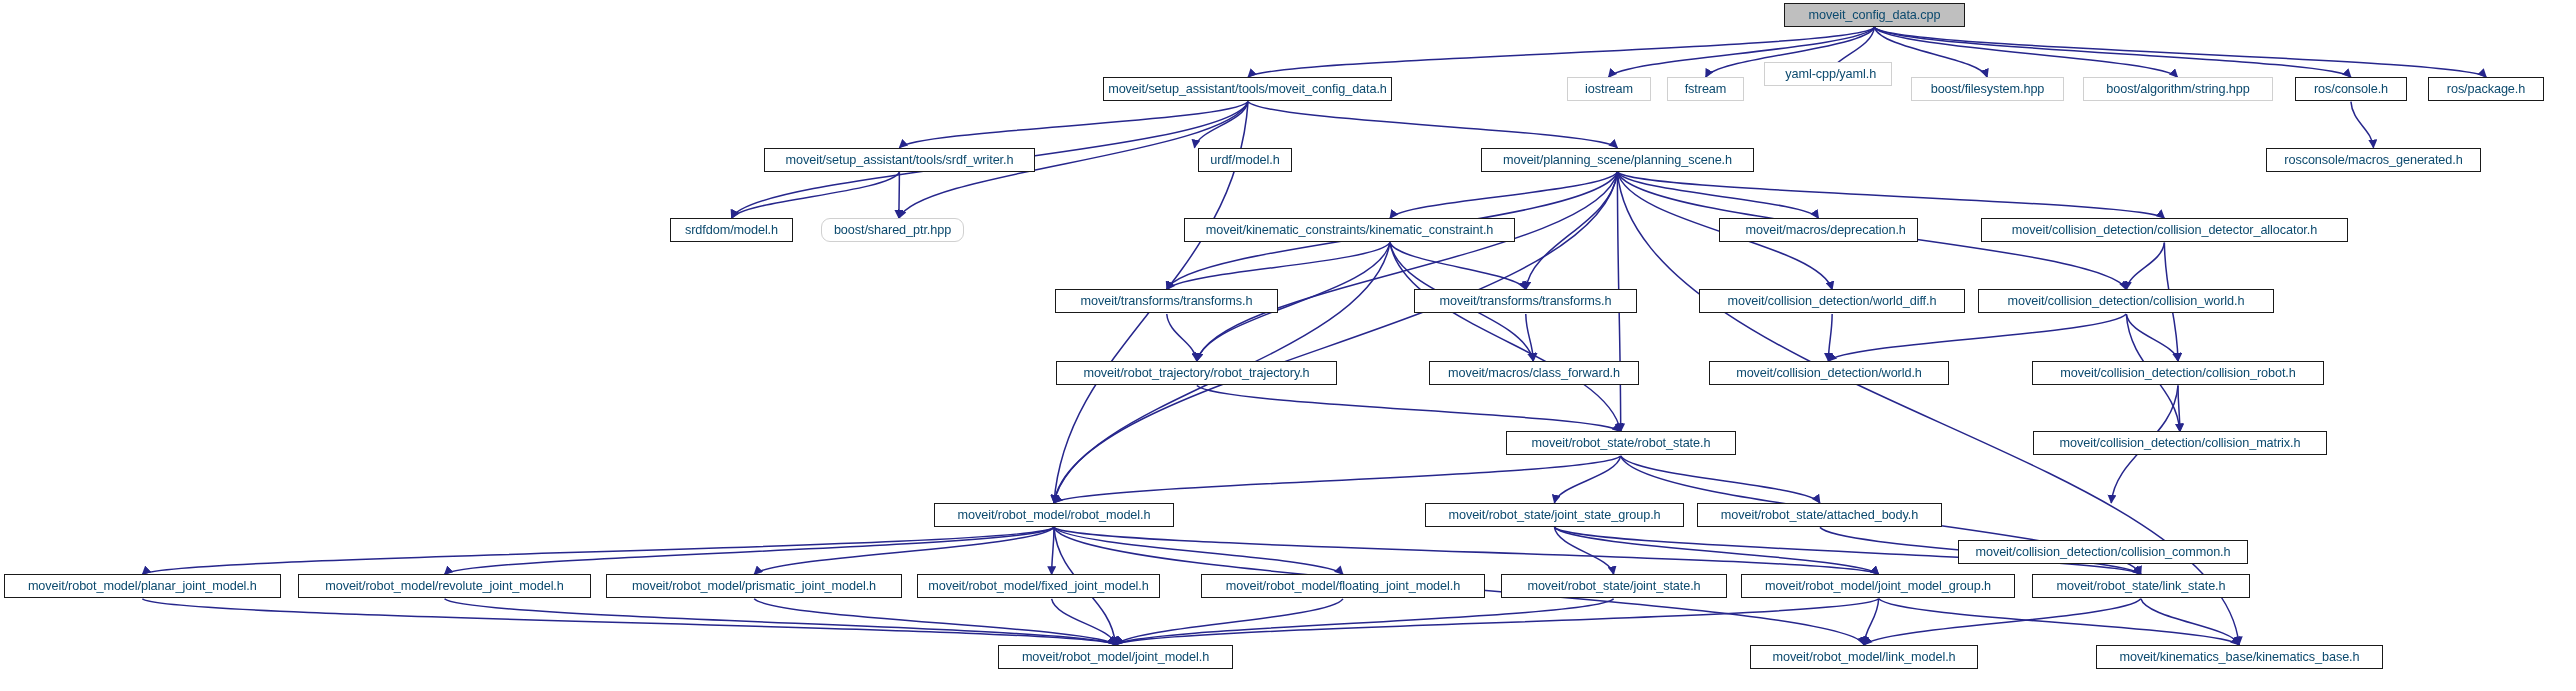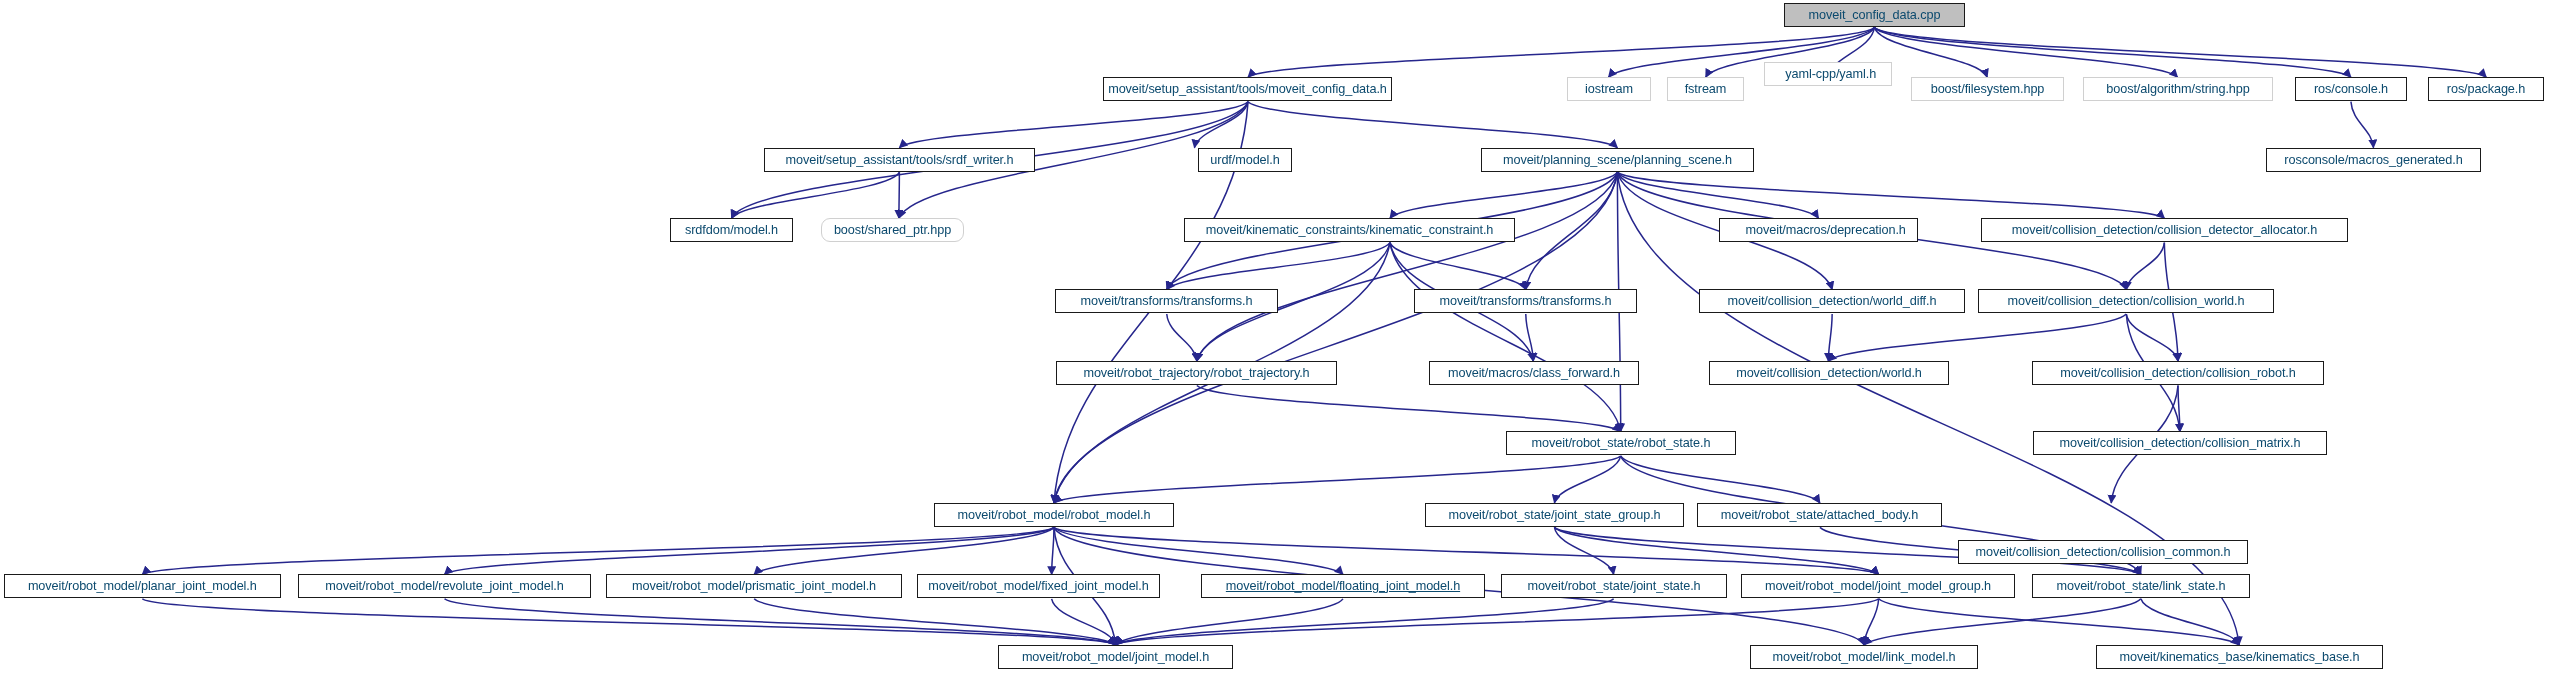--- a/index.html
+++ b/index.html
@@ -163,21 +163,21 @@
       <div class="node strong" style="left: 1506px; top: 431px; width: 230px;">moveit/robot_state/robot_state.h</div>
       <div class="node strong" style="left: 2033px; top: 431px; width: 294px;">moveit/collision_detection/collision_matrix.h</div>
       <div class="node strong" style="left: 934px; top: 503px; width: 240px;">moveit/robot_model/robot_model.h</div>
       <div class="node strong" style="left: 1425px; top: 503px; width: 259px;">moveit/robot_state/joint_state_group.h</div>
       <div class="node strong" style="left: 1697px; top: 503px; width: 245px;">moveit/robot_state/attached_body.h</div>
       <div class="node strong" style="left: 1958px; top: 503px; width: 290px; margin-top: 37px;">moveit/collision_detection/collision_common.h</div>
       <div class="node strong" style="left: 3.8px; top: 574px; width: 277px;">moveit/robot_model/planar_joint_model.h</div>
       <div class="node strong" style="left: 298px; top: 574px; width: 293px;">moveit/robot_model/revolute_joint_model.h</div>
       <div class="node strong" style="left: 606px; top: 574px; width: 296px;">moveit/robot_model/prismatic_joint_model.h</div>
       <div class="node strong" style="left: 917px; top: 574px; width: 243px;">moveit/robot_model/fixed_joint_model.h</div>
-      <div class="node strong" style="left: 1201px; top: 574px; width: 284px; text-decoration: underline;">moveit/robot_model/floating_joint_model.h</div>
+      <div class="node strong" style="left: 1201px; top: 574px; width: 284px;">moveit/robot_model/floating_joint_model.h</div>
       <div class="node strong" style="left: 1501px; top: 574px; width: 226px;">moveit/robot_state/joint_state.h</div>
       <div class="node strong" style="left: 1741px; top: 574px; width: 274px;">moveit/robot_model/joint_model_group.h</div>
       <div class="node strong" style="left: 2032px; top: 574px; width: 218px;">moveit/robot_state/link_state.h</div>
       <div class="node strong" style="left: 998px; top: 645px; width: 235px;">moveit/robot_model/joint_model.h</div>
       <div class="node strong" style="left: 1750px; top: 645px; width: 228px;">moveit/robot_model/link_model.h</div>
       <div class="node strong" style="left: 2096px; top: 645px; width: 287px;">moveit/kinematics_base/kinematics_base.h</div>
     </div>
 </div>
 
 

